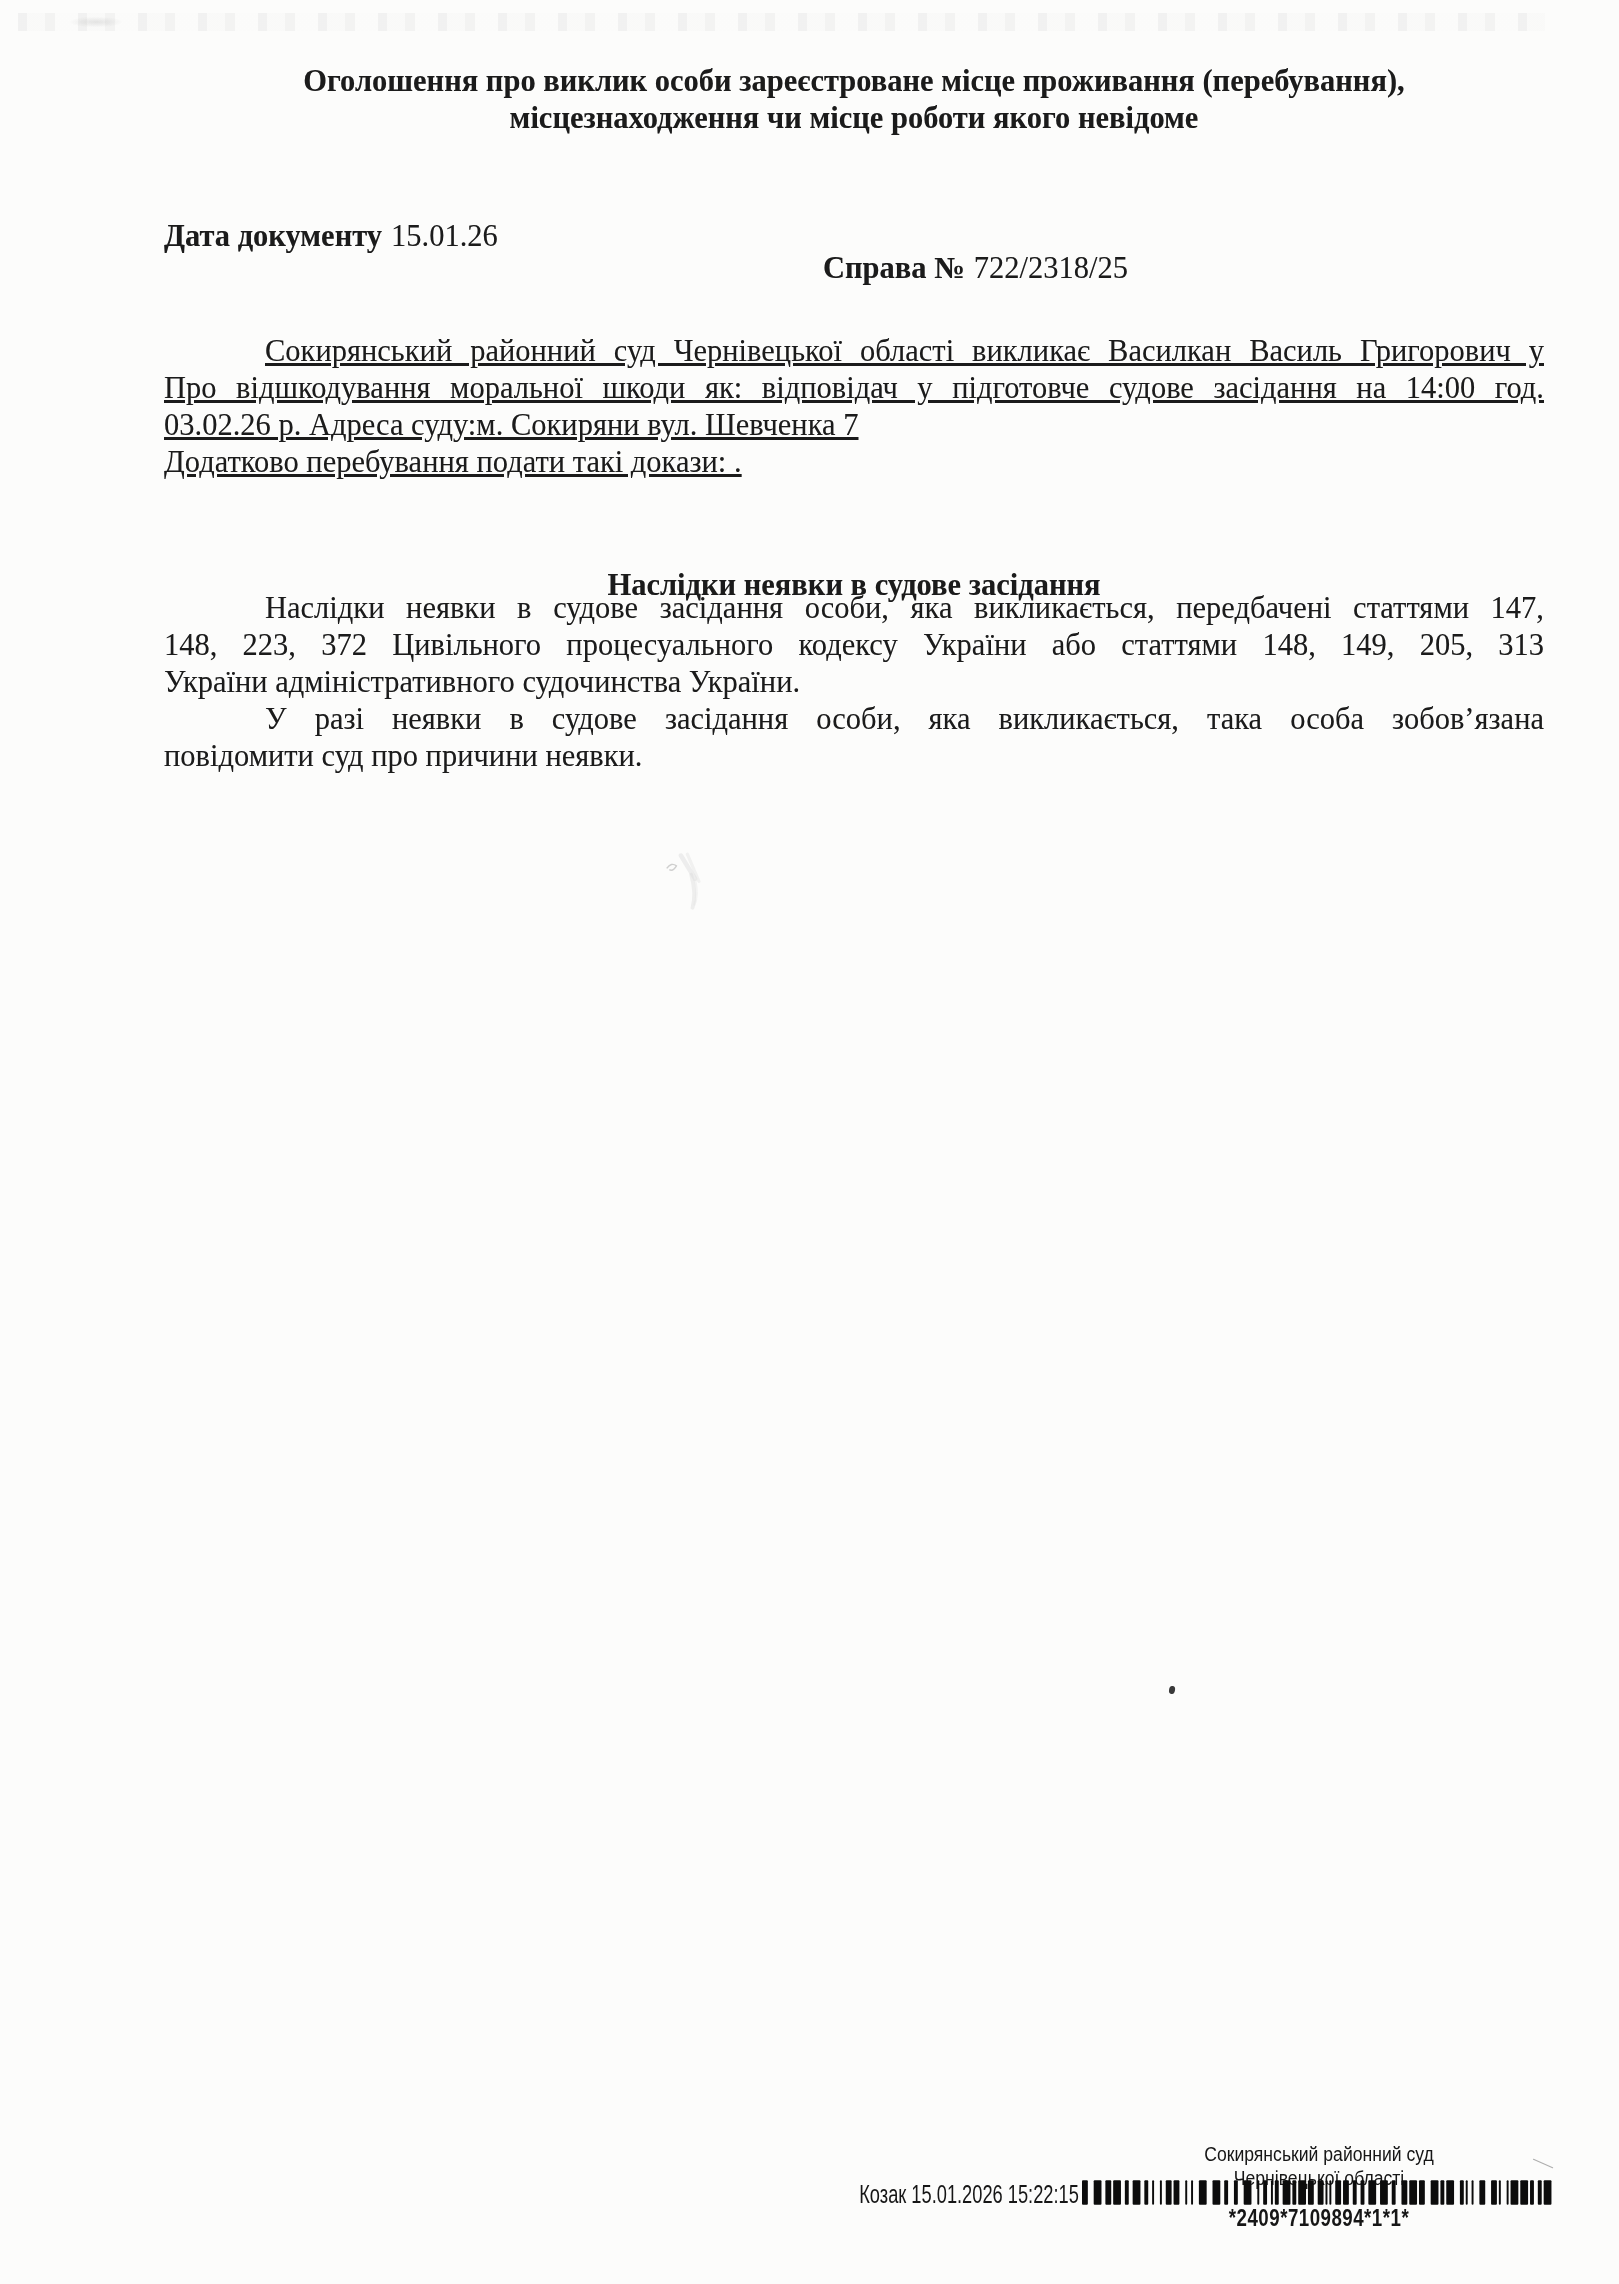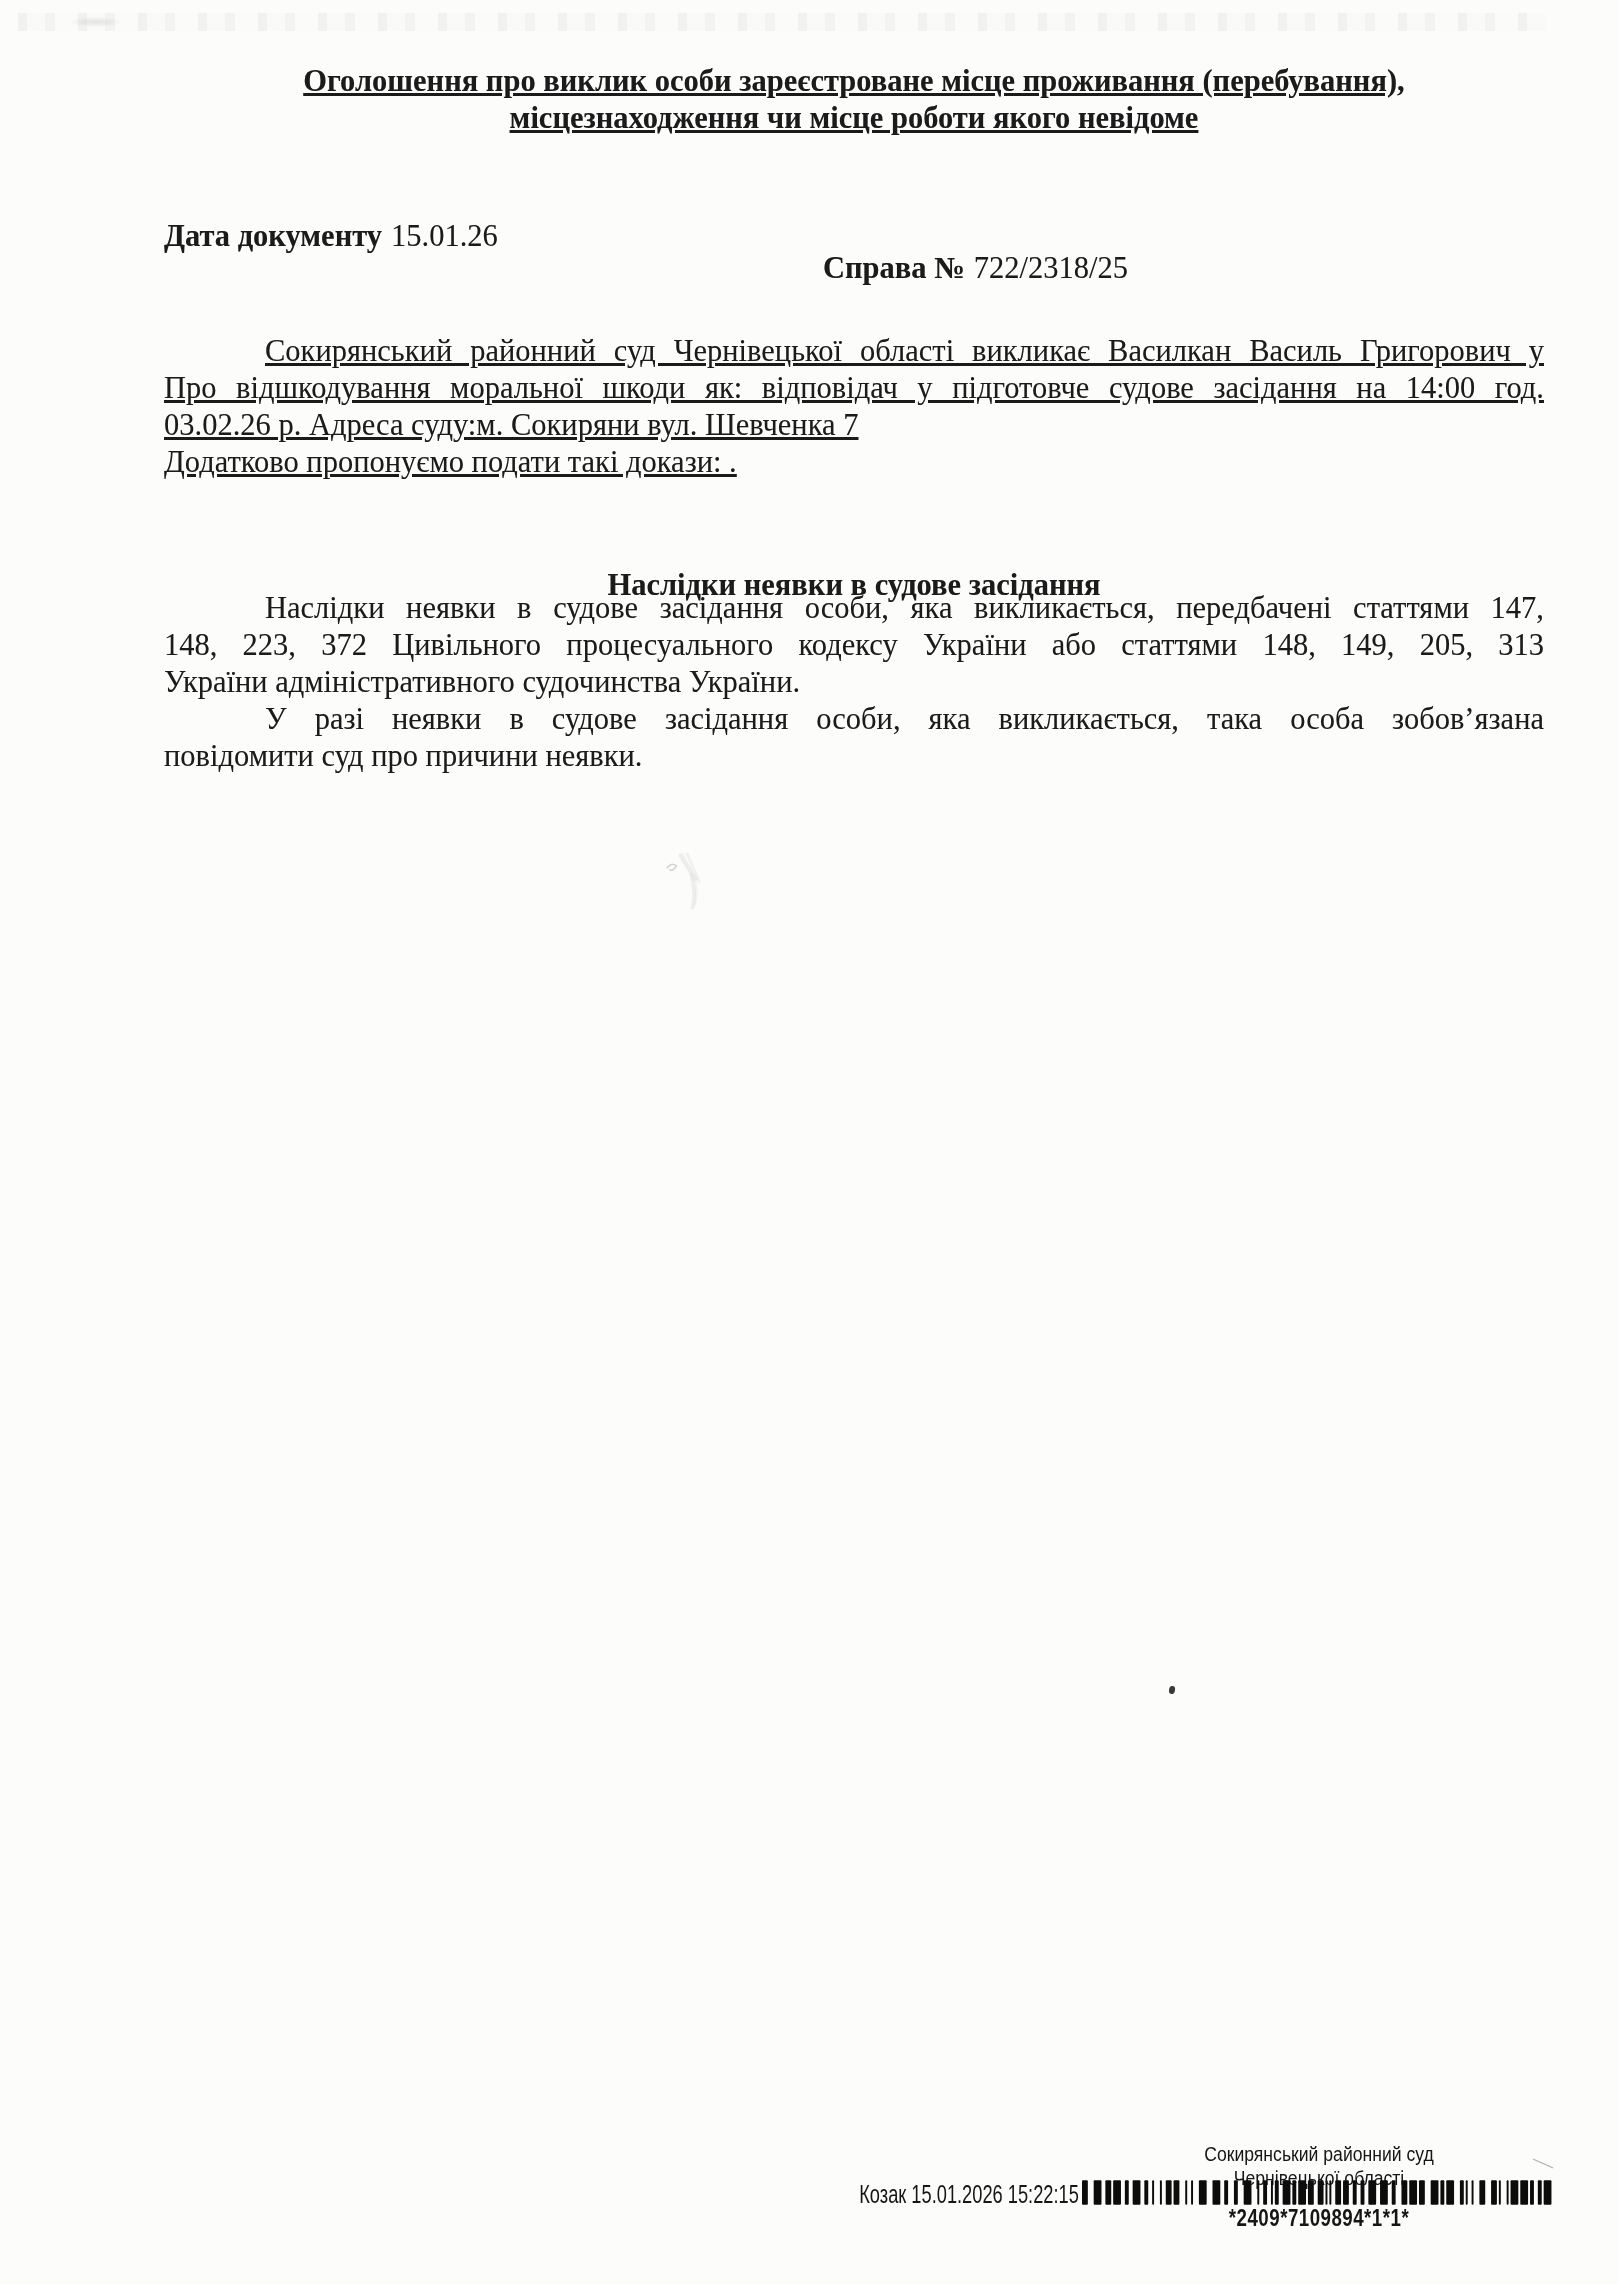--- a/index.html
+++ b/index.html
@@ -71,39 +71,39 @@
     transform:scaleX(.80);transform-origin:50% 0;letter-spacing:0.6px;
   }
 </style>
 </head>
 <body>
 
 <div class="page" style="background: rgb(252, 252, 251); color: rgb(27, 27, 27);">
 
   <div class="scan-streak"></div>
 
-  <div class="column doc-text bold center title" style="position:absolute;text-decoration:underline;">
+  <div class="column doc-text bold center title" style="position:absolute;">
     <div>Оголошення про виклик особи зареєстроване місце проживання (перебування),</div>
     <div>місцезнаходження чи місце роботи якого невідоме</div>
   </div>
 
   <div class="column doc-text meta" style="position:absolute;">
     <div class="meta-date">
       <span class="bold lbl">Дата документу</span><span>15.01.26</span>
     </div>
     <div class="meta-case">
       <span class="bold lbl">Справа №</span><span>722/2318/25</span>
     </div>
   </div>
 
   <div class="column doc-text para1" style="position:absolute;text-decoration:underline;">
     <div class="ln jl ind">Сокирянський районний суд Чернівецької області викликає Василкан Василь Григорович у</div>
     <div class="ln jl">Про відшкодування моральної шкоди  як: відповідач у підготовче судове засідання  на  14:00 год.</div>
     <div class="ln">03.02.26 р. Адреса суду:м. Сокиряни вул. Шевченка 7</div>
-    <div class="ln">Додатково пропонуємо подати такі докази: .</div>
+    <div class="ln">Додатково перебування подати такі докази: .</div>
   </div>
 
   <div class="column doc-text bold center heading" style="position:absolute;margin-top:48px;">Наслідки неявки в судове засідання</div>
 
   <div class="column doc-text para23" style="position:absolute;">
     <div class="ln jl ind">Наслідки неявки в судове засідання особи, яка викликається, передбачені статтями 147,</div>
     <div class="ln jl">148, 223, 372 Цивільного процесуального кодексу України або статтями 148, 149, 205, 313</div>
     <div class="ln">України адміністративного судочинства України.</div>
     <div class="ln jl ind">У разі неявки в судове засідання особи, яка викликається, така особа зобов’язана</div>
     <div class="ln">повідомити суд про причини неявки.</div>

